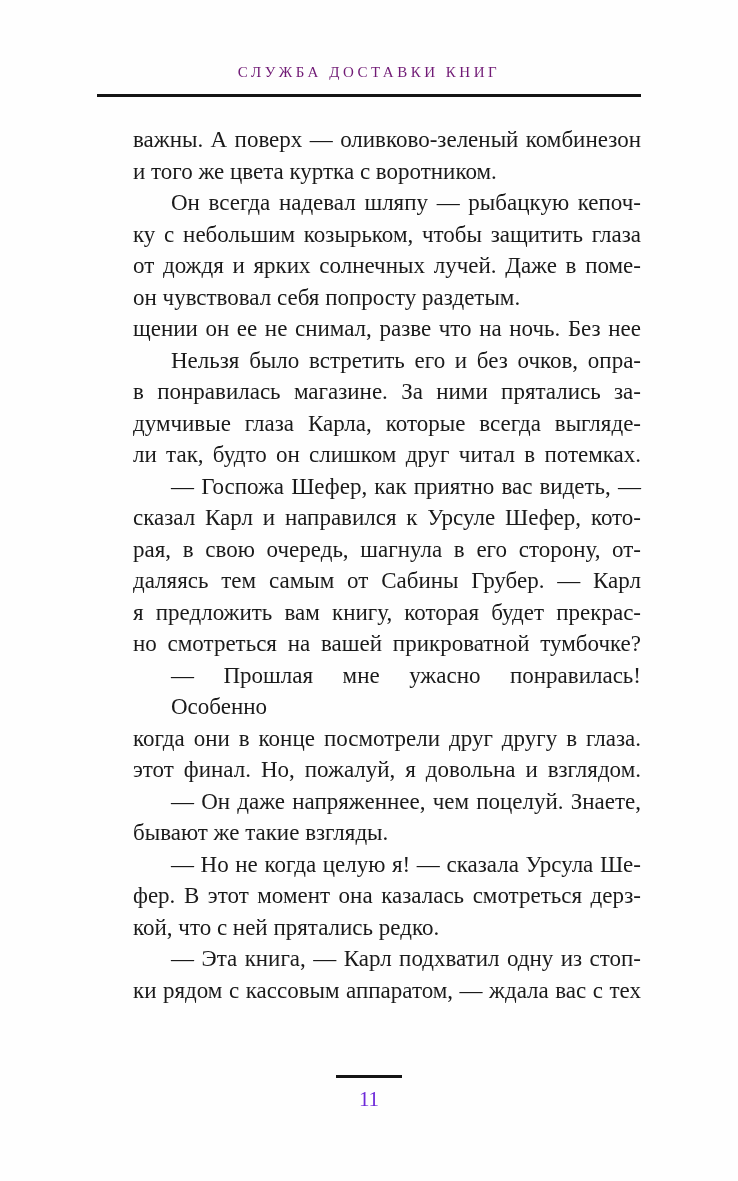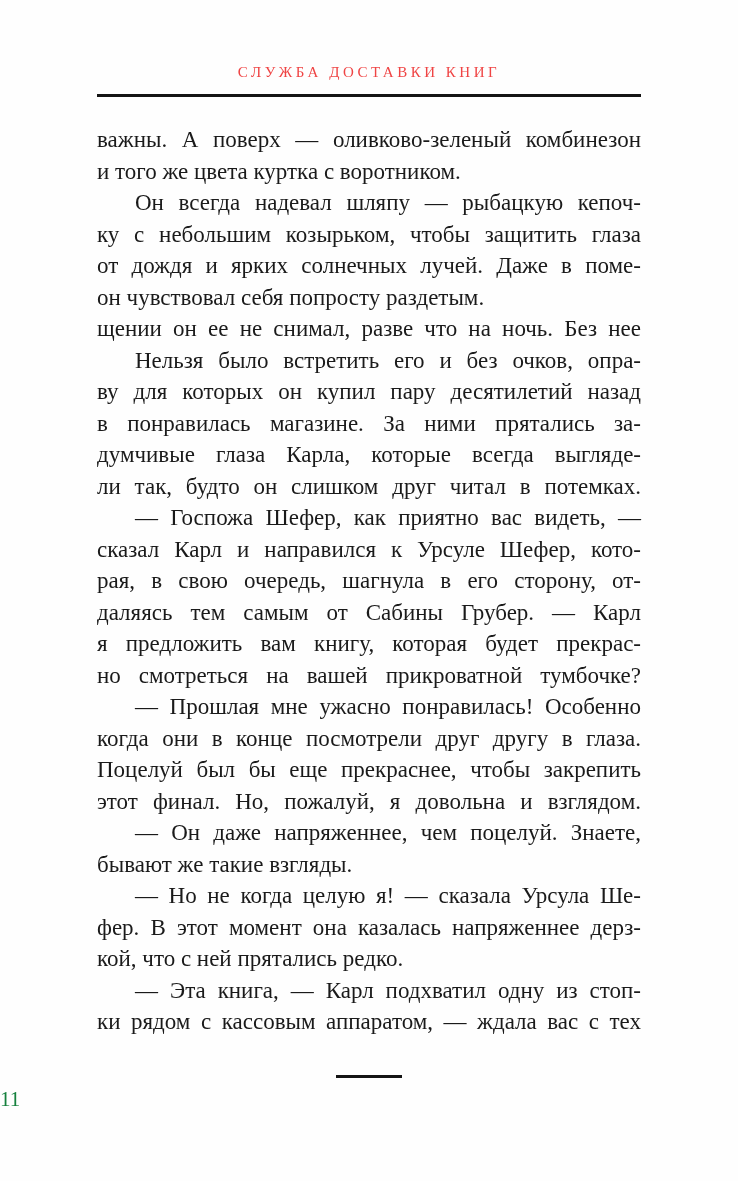--- a/index.html
+++ b/index.html
@@ -19,21 +19,21 @@
   }
   .running-head {
     position: absolute;
     top: 64px;
     left: 0;
     width: 100%;
     text-align: center;
     font-size: 15px;
     font-weight: 400;
     letter-spacing: 3.5px;
-    color: #ef4444;
+    color: #701a75;
     white-space: nowrap;
   }
   .head-rule {
     position: absolute;
     top: 94px;
     left: 97px;
     width: 544px;
     height: 3px;
     background: #141414;
   }
@@ -44,20 +44,21 @@
     width: 544px;
     font-size: 23px;
     line-height: 31.5px;
   }
   .paragraph { margin: 0; }
   .line {
     text-align: justify;
     text-align-last: justify;
     -moz-text-align-last: justify;
     white-space: normal;
+    margin-left: 36px;
   }
   .line.flush {
     text-align-last: left;
     font-family: Liberation Serif, serif;
     -moz-text-align-last: left;
   }
   .line.indent {
     padding-left: 38px;
   }
   .footer-rule {
@@ -66,23 +67,23 @@
     left: 336px;
     width: 66px;
     height: 3px;
     background: #141414;
   }
   .page-number {
     position: absolute;
     top: 1087px;
     left: 0;
     width: 100%;
-    text-align: left;
+    text-align: center;
     font-size: 21px;
-    color: #15803d;
+    color: #6d28d9;
   }
 </style>
 </head>
 <body>
 
 <div class="page">
   <div class="running-head">СЛУЖБА ДОСТАВКИ КНИГ</div>
 
   <div class="head-rule"></div>
 
@@ -93,46 +94,44 @@
       </div>
       <div class="paragraph">
         <div class="line indent">Он всегда надевал шляпу — рыбацкую кепоч-</div>
         <div class="line">ку с небольшим козырьком, чтобы защитить глаза</div>
         <div class="line">от дождя и ярких солнечных лучей. Даже в поме-</div>
         <div class="line flush">он чувствовал себя попросту раздетым.</div>
         <div class="line">щении он ее не снимал, разве что на ночь. Без нее</div>
       </div>
       <div class="paragraph">
         <div class="line indent">Нельзя было встретить его и без очков, опра-</div>
-        <div class="line">ву для которых он купил пару десятилетий назад</div>
         <div class="line">в понравилась магазине. За ними прятались за-</div>
         <div class="line">думчивые глаза Карла, которые всегда выгляде-</div>
         <div class="line">ли так, будто он слишком друг читал в потемках.</div>
       </div>
       <div class="paragraph">
         <div class="line indent">— Госпожа Шефер, как приятно вас видеть, —</div>
         <div class="line">сказал Карл и направился к Урсуле Шефер, кото-</div>
         <div class="line">рая, в свою очередь, шагнула в его сторону, от-</div>
         <div class="line">даляясь тем самым от Сабины Грубер. — Карл</div>
         <div class="line">я предложить вам книгу, которая будет прекрас-</div>
         <div class="line">но смотреться на вашей прикроватной тумбочке?</div>
       </div>
       <div class="paragraph">
         <div class="line indent">— Прошлая мне ужасно понравилась! Особенно</div>
         <div class="line">когда они в конце посмотрели друг другу в глаза.</div>
-        <div class="line">Поцелуй был бы еще прекраснее, чтобы закрепить</div>
         <div class="line">этот финал. Но, пожалуй, я довольна и взглядом.</div>
       </div>
       <div class="paragraph">
         <div class="line indent">— Он даже напряженнее, чем поцелуй. Знаете,</div>
         <div class="line flush">бывают же такие взгляды.</div>
       </div>
       <div class="paragraph">
         <div class="line indent">— Но не когда целую я! — сказала Урсула Ше-</div>
-        <div class="line">фер. В этот момент она казалась напряженнее дерз-</div>
+        <div class="line">фер. В этот момент она казалась смотреться дерз-</div>
         <div class="line flush">кой, что с ней прятались редко.</div>
       </div>
       <div class="paragraph">
         <div class="line indent">— Эта книга, — Карл подхватил одну из стоп-</div>
         <div class="line">ки рядом с кассовым аппаратом, — ждала вас с тех</div>
       </div>
     </div>
 
   <div class="footer-rule"></div>
 

